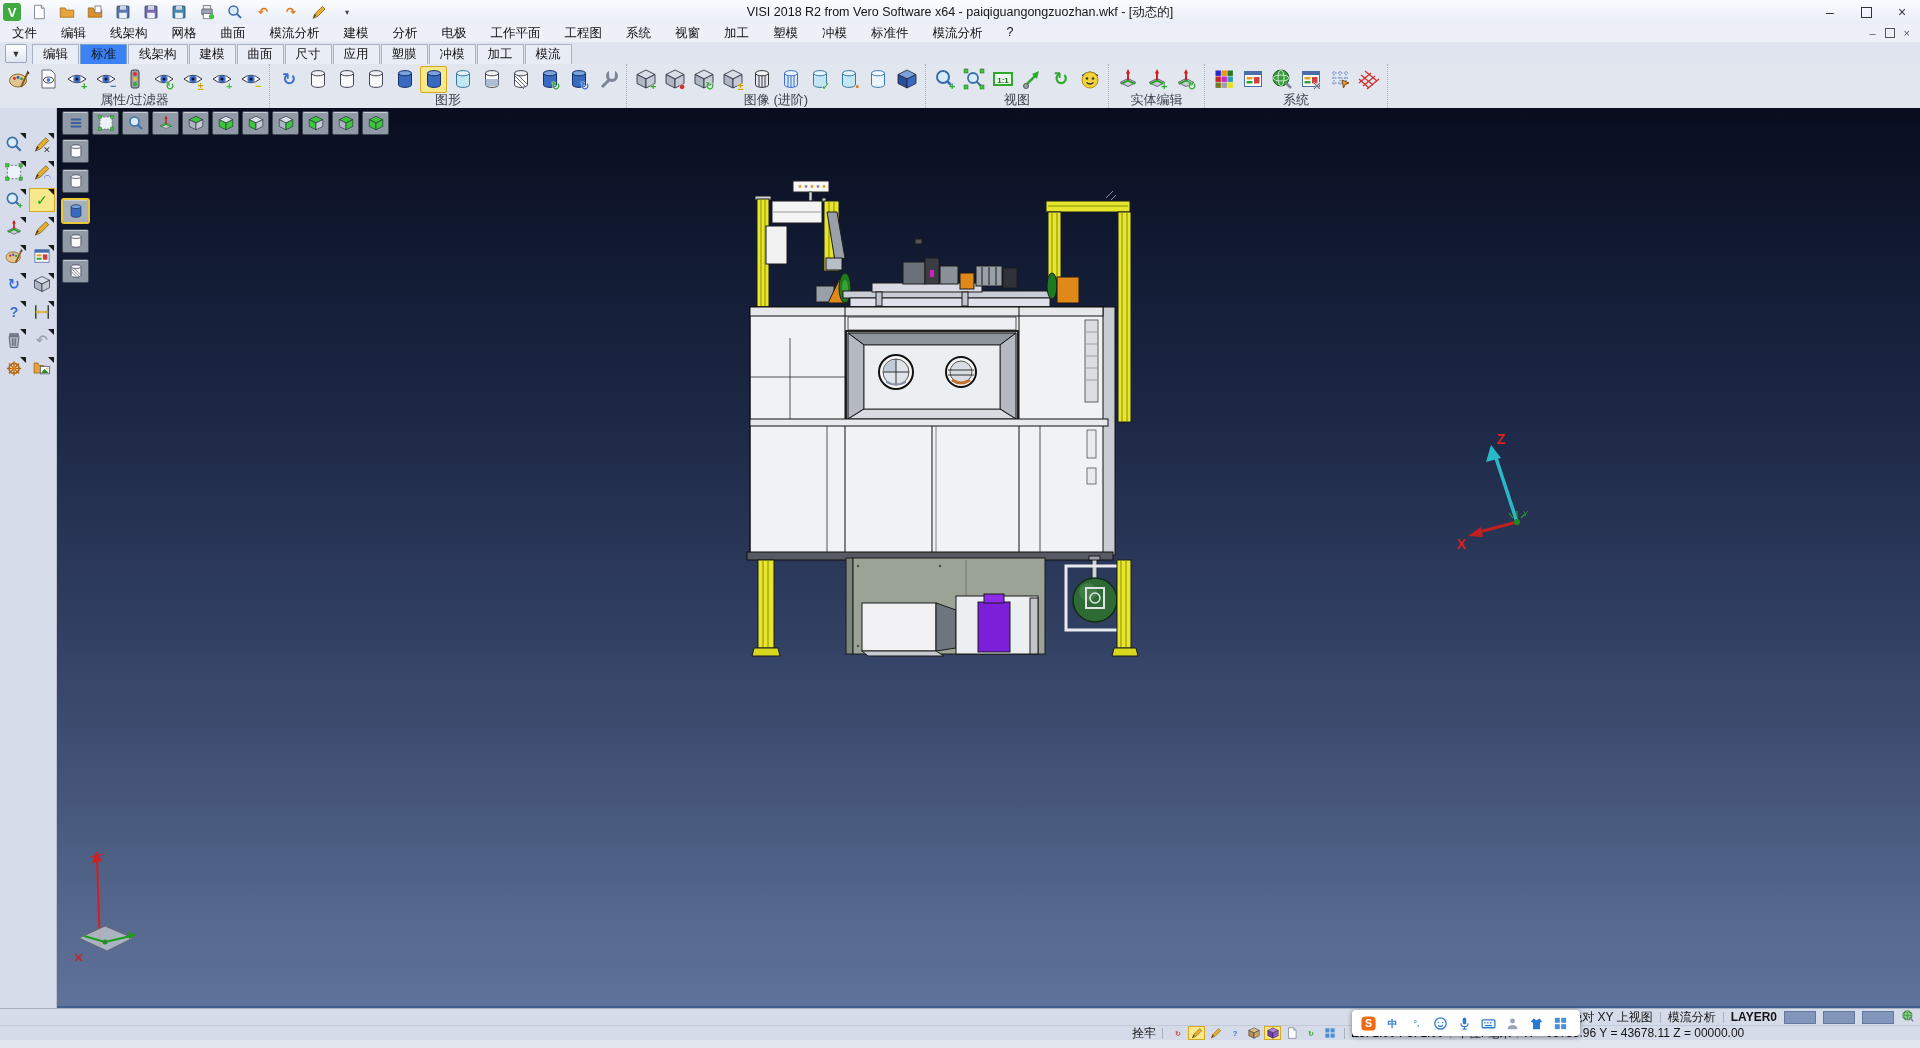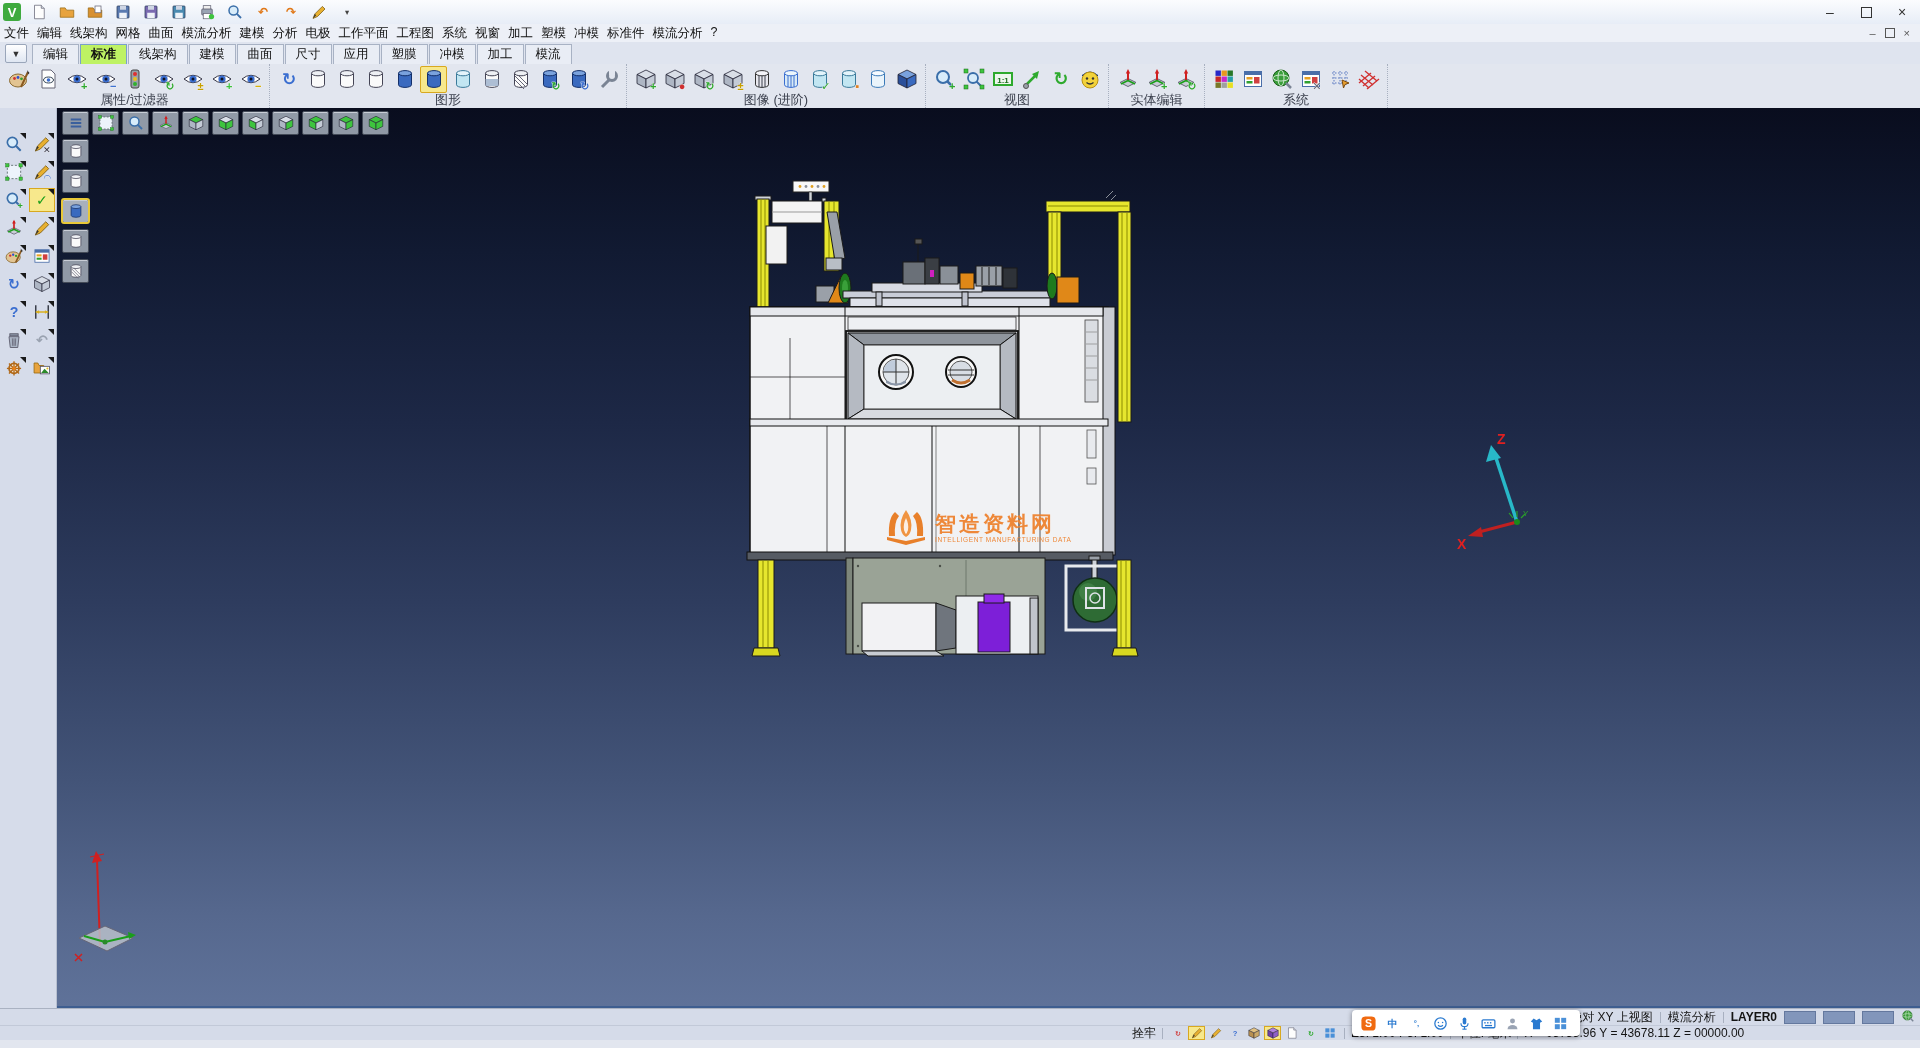--- a/index.html
+++ b/index.html
@@ -13,32 +13,32 @@
     font-weight:bold;font-size:13px;display:flex;align-items:center;justify-content:center;}
   .qat{display:flex;gap:1px;margin-left:4px;align-items:center;}
   .qicn{width:22px;height:20px;}
   .title-text{position:absolute;left:0;right:0;text-align:center;font-size:12.5px;color:#151515;pointer-events:none;}
   .win-controls{margin-left:auto;display:flex;z-index:3;}
   .wbtn{width:36px;height:22px;display:flex;align-items:center;justify-content:center;color:#333;font-size:14px;}
   .maxbox{width:9px;height:9px;border:1.3px solid #333;}
   
   .menubar{position:absolute;top:24px;left:0;right:0;height:18px;background:#edf0f7;
     border-bottom:1px solid #d6dbe6;display:flex;align-items:center;font-size:12.5px;color:#101010;}
-  .menu-item{padding:0 4px;white-space:nowrap;}
+  .menu-item{padding:0 12px;white-space:nowrap;}
   .mdi{margin-left:auto;display:flex;gap:9px;padding-right:10px;color:#555;font-size:11px;align-items:center;}
   .mdibox{width:8px;height:8px;border:1.2px solid #555;}
   
   .tabbar{position:absolute;top:42px;left:0;right:0;height:22px;background:#dfe4ef;
     display:flex;align-items:flex-end;padding-left:3px;}
   .tab-caret{width:20px;height:17px;margin:0 5px 1px 2px;border:1px solid #9aa6ba;border-radius:2px;
     background:linear-gradient(#ffffff,#dfe6f2);font-size:9px;color:#333;
     display:flex;align-items:center;justify-content:center;}
   .tab{height:19px;line-height:19px;padding:0 10px;font-size:12.5px;color:#111;
     border:1px solid #a8b2c4;border-bottom:none;background:#e9edf5;margin-right:1px;}
-  .tab.active{background:#bef264;font-weight:bold;border-color:#7aa0cc;}
+  .tab.active{background:#3b82f6;font-weight:normal;border-color:#7aa0cc;}
   
   .ribbon{position:absolute;top:64px;left:0;right:0;height:44px;background:#e2e6ef;
     border-bottom:1px solid #c3cad8;display:flex;}
   .rgroup{display:flex;flex-direction:column;border-right:1px dotted #a8b0c0;padding:1px 5px 0;}
   .ricons{display:flex;gap:2px;height:28px;align-items:center;}
   .rlabel{text-align:center;font-size:13px;color:#3a3f4c;height:14px;line-height:14px;}
   .icn{width:27px;height:27px;display:flex;align-items:center;justify-content:center;border-radius:2px;}
   .icn.sel,.side-btn.sel,.sicn.sel{background:#f7e88c;outline:1.5px solid #d8a820;outline-offset:-1px;}
   
   .workspace{position:absolute;top:108px;bottom:40px;left:0;right:0;}
@@ -159,20 +159,21 @@
             <polygon points="4,20.5 6.5,14.5 16.5,4.5 20,8 10,18 4,20.5" fill="#e8b030" stroke="#7a5a10"></polygon>
             <polygon points="4,20.5 6.5,14.5 8.2,16.2" fill="#333"></polygon>
           </svg>
         </div>
         <div class="qicn icn">
           <svg width="18" height="18" viewBox="0 0 24 24">
             <text x="12" y="15.96" text-anchor="middle" font-size="11" font-weight="bold" fill="#444">▾</text>
           </svg>
         </div>
       </div>
+    <div class="title-text">VISI 2018 R2 from Vero Software x64 - paiqiguangongzuozhan.wkf - [动态的]</div>
     <div class="win-controls">
       <div class="wbtn">–</div>
       <div class="wbtn">
           <span class="maxbox"></span>
         </div>
       <div class="wbtn">×</div>
     </div>
   </div>
 
   <div class="menubar">
@@ -1079,33 +1080,20 @@
           </g>
           <g>
             <rect x="1117" y="560" width="14" height="88" fill="#e6e62e"></rect>
             <line x1="1121" y1="561" x2="1121" y2="647" stroke="#8a8a00"></line>
             <line x1="1126" y1="561" x2="1126" y2="647" stroke="#8a8a00"></line>
             <polygon points="1114,648 1136,648 1138,656 1112,656" fill="#d8d820"></polygon>
           </g>
         </g>
       </svg>
 
-      <div class="watermark">
-        <svg width="42" height="42" viewBox="0 0 42 42">
-          <path d="M4 30 Q3 12 10 6 L14 10 Q9 16 10 30 Z" fill="#e87a20"></path>
-          <path d="M38 30 Q39 12 32 6 L28 10 Q33 16 32 30 Z" fill="#e87a20"></path>
-          <path d="M21 4 Q14 14 16 24 Q17 29 21 31 Q25 29 26 24 Q28 14 21 4 Z" fill="#f09038"></path>
-          <path d="M21 12 Q18 18 19 24 Q20 27 21 28 Q22 27 23 24 Q24 18 21 12 Z" fill="#fff" opacity="0.85"></path>
-          <path d="M2 31 L21 35 L40 31 L40 34 L21 39 L2 34 Z" fill="#e87a20"></path>
-        </svg>
-        <div class="wm-text">
-          <span class="wm-title">智造资料网</span>
-          <span class="wm-sub">INTELLIGENT MANUFACTURING DATA</span>
-        </div>
-      </div>
 
       <svg class="triad-l" width="70" height="120" viewBox="0 0 70 120">
         <line x1="29" y1="100" x2="26" y2="14" stroke="#d02020" stroke-width="2"></line>
         <polygon points="25,5 21,17 31,15" fill="#d02020"></polygon>
         <line x1="19" y1="11" x2="33" y2="8" stroke="#d02020" stroke-width="1.2"></line>
         <polygon points="8,92 34,80 62,92 36,105" fill="#b9bfca" fill-opacity="0.85" stroke="#667"></polygon>
         <line x1="34" y1="96" x2="60" y2="90" stroke="#1a9e1a" stroke-width="2"></line>
         <polygon points="65,89 57,86 58,93" fill="#1a9e1a"></polygon>
         <line x1="34" y1="96" x2="13" y2="90" stroke="#1a9e1a" stroke-width="2"></line>
         <circle cx="34" cy="96" r="2.5" fill="#2a8a2a"></circle>

